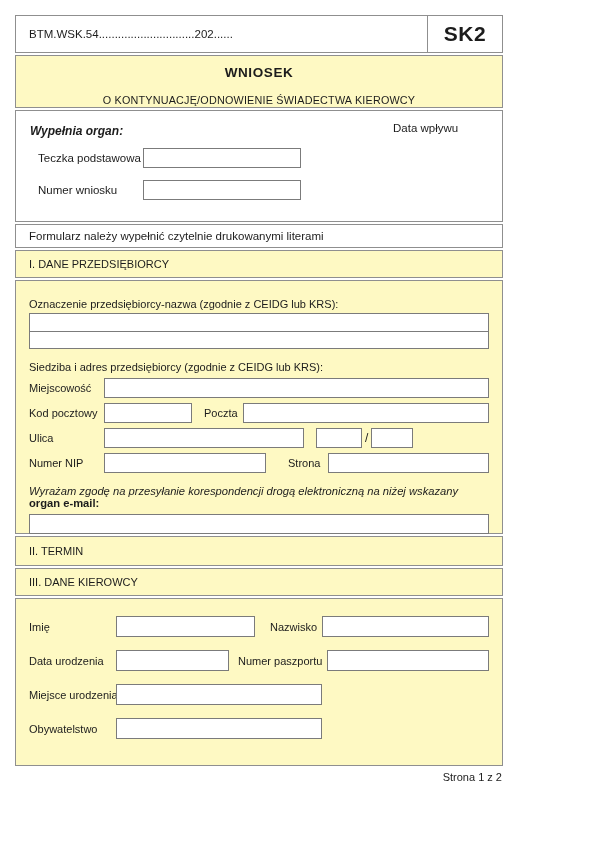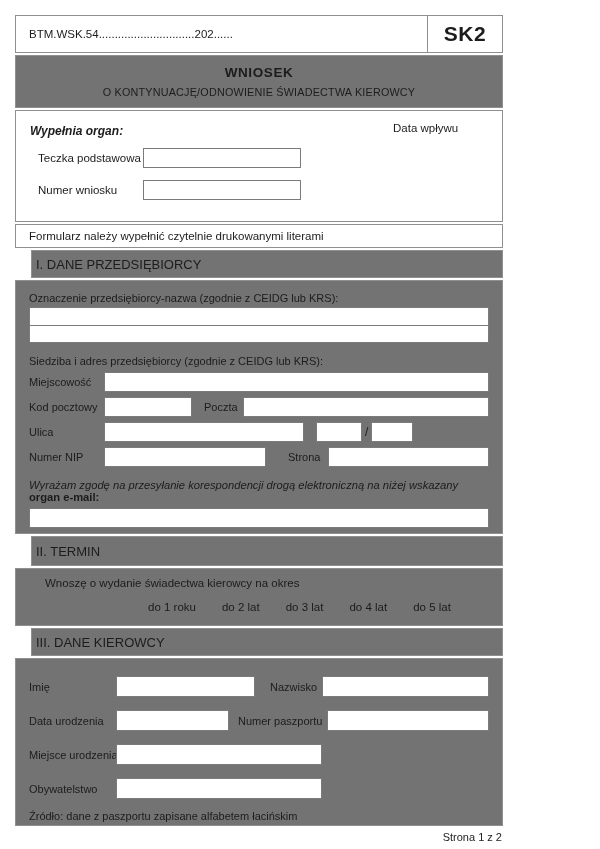--- a/index.html
+++ b/index.html
@@ -4,50 +4,50 @@
 <style>
   html,body{margin:0;padding:0;background:#ffffff;}
   body{
     width:600px;height:849px;
     font-family:"Liberation Sans","DejaVu Sans",sans-serif;
     color:#1c1c1c;
     -webkit-font-smoothing:antialiased;
   }
   .sheet{position:relative;width:520px;height:849px;box-sizing:border-box;padding:15px 17px 0 15px;}
   .box{border:1px solid #8f8f8f;margin-bottom:2px;box-sizing:border-box;background:#ffffff;}
-  .gray{background:#737373;}
+  .gray{background:#fef9c3;}
 
   
   .header-row{height:38px;display:flex;align-items:stretch;}
   .hdr-left{flex:1;display:flex;align-items:center;padding-left:13px;font-size:11.5px;}
   .hdr-right{width:74px;border-left:1px solid #8f8f8f;display:flex;align-items:center;justify-content:center;font-weight:bold;font-size:21px;letter-spacing:0.5px;}
 
   
   .title-band{height:53px;text-align:center;padding-top:9px;}
   .title-main{font-weight:bold;font-size:13.5px;letter-spacing:0.6px;}
-  .title-sub{font-size:10.8px;margin-top:6px;letter-spacing:0.2px;}
+  .title-sub{font-size:10.8px;margin-top:14px;letter-spacing:0.2px;}
 
   
   .organ-box{height:112px;padding:10px 14px;position:relative;}
   .organ-head{position:relative;height:15px;}
   .organ-label{font-weight:bold;font-style:italic;font-size:12px;}
   .date-label{position:absolute;top:1px;left:363px;font-size:11.5px;}
   .organ-field{display:flex;align-items:center;margin-top:12px;padding-left:8px;}
   .organ-field .flabel{width:105px;font-size:11.5px;}
   .organ-field input{width:158px;height:20px;}
 
   input{border:1px solid #7b7b7b;background:#ffffff;box-sizing:border-box;outline:none;font-family:inherit;font-size:11px;padding:0 4px;}
 
   .instruction-row{height:24px;display:flex;align-items:center;padding-left:13px;font-size:11.5px;}
 
-  .band{height:28px;display:flex;align-items:center;padding-left:4px;font-size:13px;margin-left:16px;}
+  .band{height:28px;display:flex;align-items:center;padding-left:13px;font-size:11px;}
   .band2{height:30px;}
 
   
-  .body1{height:254px;padding:11px 13px;font-size:11px;}
+  .body1{height:254px;padding:17px 13px;font-size:11px;}
   .lbl{font-size:11px;white-space:nowrap;}
   .company-box{margin-top:3px;border:1px solid #7b7b7b;background:#fff;height:34px;}
   .company-row1{height:17px;border-bottom:1px solid #7b7b7b;}
   .company-row2{height:16px;}
   .addr-label{margin-top:12px;}
   .frow{display:flex;align-items:center;margin-top:5px;}
   .frow .c1{width:75px;}
   .frow input{height:20px;}
   .grow{flex:1;}
   .slash{padding:0 3px;font-size:12px;}
@@ -144,30 +144,20 @@
 
     <div class="consent">
       <span class="it">Wyrażam zgodę na przesyłanie korespondencji drogą elektroniczną na niżej wskazany</span>
       <span class="bd">organ e-mail:</span>
     </div>
     <input type="text" class="email-input" style="">
   </div>
 
   <div class="box gray band band2">II. TERMIN</div>
 
-  <div class="box gray body2">
-    <div class="term-intro">Wnoszę o wydanie świadectwa kierowcy na okres</div>
-    <div class="term-options">
-      <span class="term-opt">do 1 roku</span>
-      <span class="term-opt">do 2 lat</span>
-      <span class="term-opt">do 3 lat</span>
-      <span class="term-opt">do 4 lat</span>
-      <span class="term-opt">do 5 lat</span>
-    </div>
-  </div>
 
   <div class="box gray band">III. DANE KIEROWCY</div>
 
   <div class="box gray body3">
     <div class="frow3 first">
       <span class="lbl c3">Imię</span>
       <input type="text" class="w139" style="">
       <span class="lbl midlbl" style="padding-left:15px">Nazwisko</span>
       <input type="text" class="grow" style="">
     </div>
@@ -178,18 +168,17 @@
       <input type="text" class="grow" style="">
     </div>
     <div class="frow3">
       <span class="lbl c3">Miejsce urodzenia</span>
       <input type="text" class="w206" style="">
     </div>
     <div class="frow3">
       <span class="lbl c3">Obywatelstwo</span>
       <input type="text" class="w206" style="">
     </div>
-    <div class="lbl source-note">Źródło: dane z paszportu zapisane alfabetem łacińskim</div>
   </div>
 
   <div class="footer">Strona 1 z 2</div>
 
 </div>
 
 </body></html>

